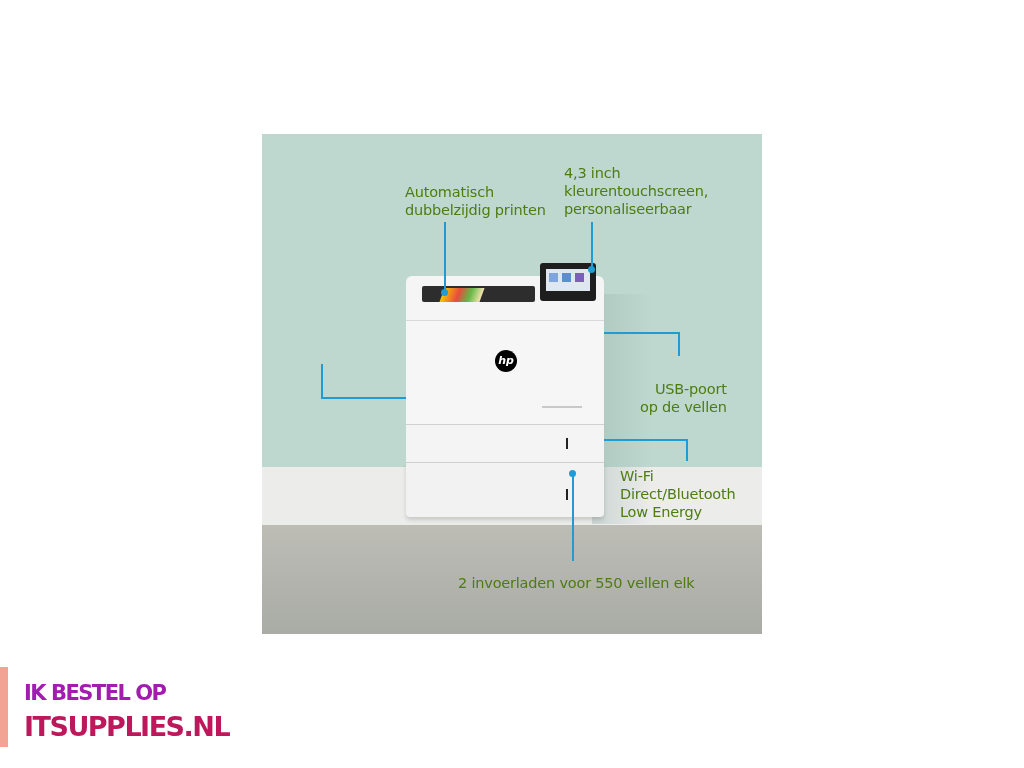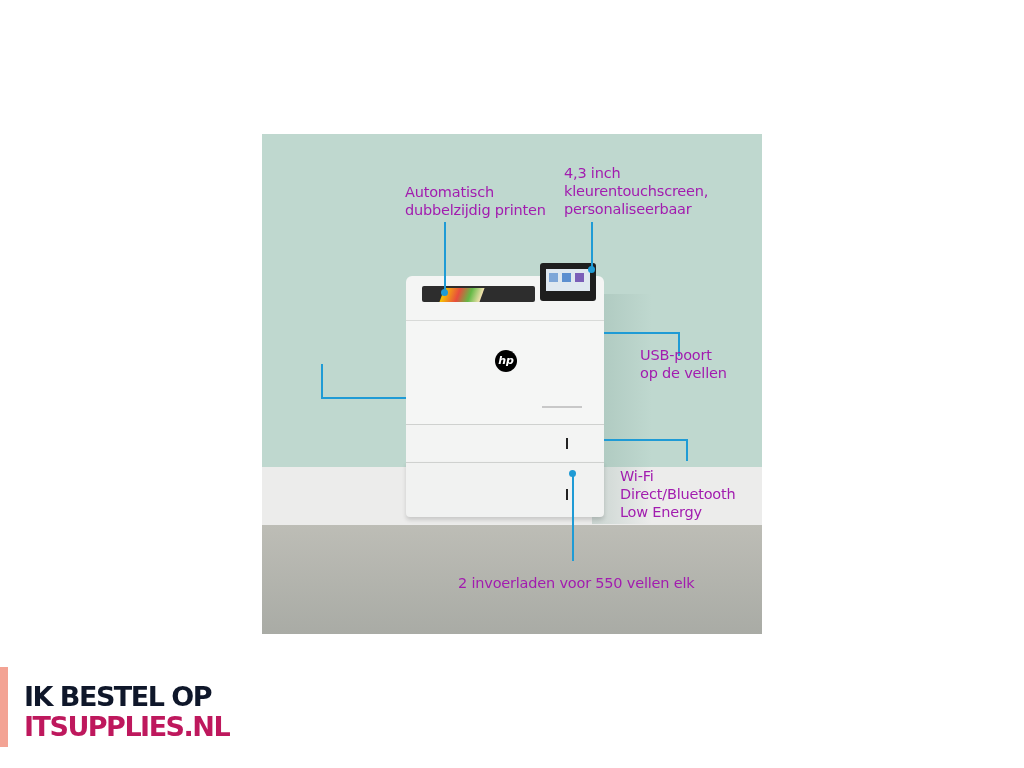--- a/index.html
+++ b/index.html
@@ -5,21 +5,21 @@
   html, body { margin:0; padding:0; }
   body { width:1024px; height:768px; background:#ffffff; position:relative; overflow:hidden;
          font-family:"DejaVu Sans", sans-serif; }
   .panel { position:absolute; left:262px; top:134px; width:500px; height:500px; overflow:hidden; }
   .wall { position:absolute; left:0; top:0; width:500px; height:333px; background:#bfd8cf; }
   .shelf { position:absolute; left:0; top:333px; width:500px; height:58px; background:#ececeb; }
   .floor { position:absolute; left:0; top:391px; width:500px; height:109px;
            background:linear-gradient(#bdbdb6, #a9aba5); }
   .shadow { position:absolute; left:330px; top:160px; width:60px; height:230px;
             background:linear-gradient(90deg, rgba(140,170,160,0.35), rgba(191,216,207,0)); }
-  .label { position:absolute; color:#a21caf; font-size:14.5px; line-height:18px; letter-spacing:-0.2px; white-space:nowrap; }
+  .label { position:absolute; color:#4d7c0f; font-size:14.5px; line-height:18px; letter-spacing:-0.2px; white-space:nowrap; }
   .line { position:absolute; background:#1f9bd5; }
   .dot { position:absolute; width:7px; height:7px; border-radius:50%; background:#1f9bd5; }
   
   .printer-top { position:absolute; left:144px; top:142px; width:198px; height:44px; background:#f4f5f4;
                  border-radius:6px 6px 0 0; }
   .output-tray { position:absolute; left:160px; top:152px; width:113px; height:16px; background:#2d2d2d;
                  border-radius:2px; }
   .paper { position:absolute; left:180px; top:154px; width:40px; height:14px;
            background:linear-gradient(90deg,#f7c500,#e84c3d 40%,#63b946 70%,#f6e3b0); transform:skewX(-20deg); }
   .screen { position:absolute; left:278px; top:129px; width:56px; height:38px; background:#1e1e1e;
@@ -33,21 +33,21 @@
              text-align:center; line-height:22px; }
   .model { position:absolute; left:280px; top:272px; width:40px; height:2px; background:#c8c8c8; }
   .tray1 { position:absolute; left:144px; top:290px; width:198px; height:38px; background:#f3f4f3;
            border-top:1px solid #cfd1cf; }
   .tray2 { position:absolute; left:144px; top:328px; width:198px; height:54px; background:#f1f2f1;
            border-top:1px solid #cfd1cf; border-radius:0 0 4px 4px; box-shadow:0 3px 4px rgba(0,0,0,0.15); }
   .handle { position:absolute; width:2px; height:11px; background:#222; }
   .logo { position:absolute; left:0; top:667px; width:240px; height:80px; }
   .logo-bar { position:absolute; left:0; top:0; width:8px; height:80px; background:#f3a394; }
   .logo-l1 { position:absolute; left:24px; top:14px; font-family:"DejaVu Sans", sans-serif; font-weight:bold;
-             font-size:27px; color:#0f172a; letter-spacing:-1.5px; }
+             font-size:21px; color:#a21caf; letter-spacing:-1.5px; }
   .logo-l2 { position:absolute; left:24px; top:44px; font-family:"DejaVu Sans", sans-serif; font-weight:bold;
              font-size:27px; color:#be185d; letter-spacing:-1.5px; }
 </style>
 </head>
 <body>
 
 <div class="panel">
   <div class="wall"></div>
   <div class="shelf"></div>
   <div class="floor"></div>
@@ -84,21 +84,21 @@
     <div>personaliseerbaar</div>
   </div>
   <div class="line" style="left:329px;top:88px;width:2px;height:47px;"></div>
   <div class="dot" style="left:326px;top:132px;"></div>
 
   <div class="line" style="left:59px;top:230px;width:2px;height:34px;"></div>
   <div class="line" style="left:59px;top:263px;width:85px;height:2px;"></div>
 
   <div class="line" style="left:342px;top:198px;width:76px;height:2px;"></div>
   <div class="line" style="left:416px;top:198px;width:2px;height:24px;"></div>
-  <div class="label" style="left:378px;top:212px;">
+  <div class="label" style="left:378px;top:246px;text-align:right;">
     <div>USB-poort</div>
     <div>op de vellen</div>
   </div>
 
   <div class="line" style="left:342px;top:305px;width:84px;height:2px;"></div>
   <div class="line" style="left:424px;top:305px;width:2px;height:22px;"></div>
   <div class="label" style="left:358px;top:333px;">
     <div>Wi-Fi</div>
     <div>Direct/Bluetooth</div>
     <div>Low Energy</div>

